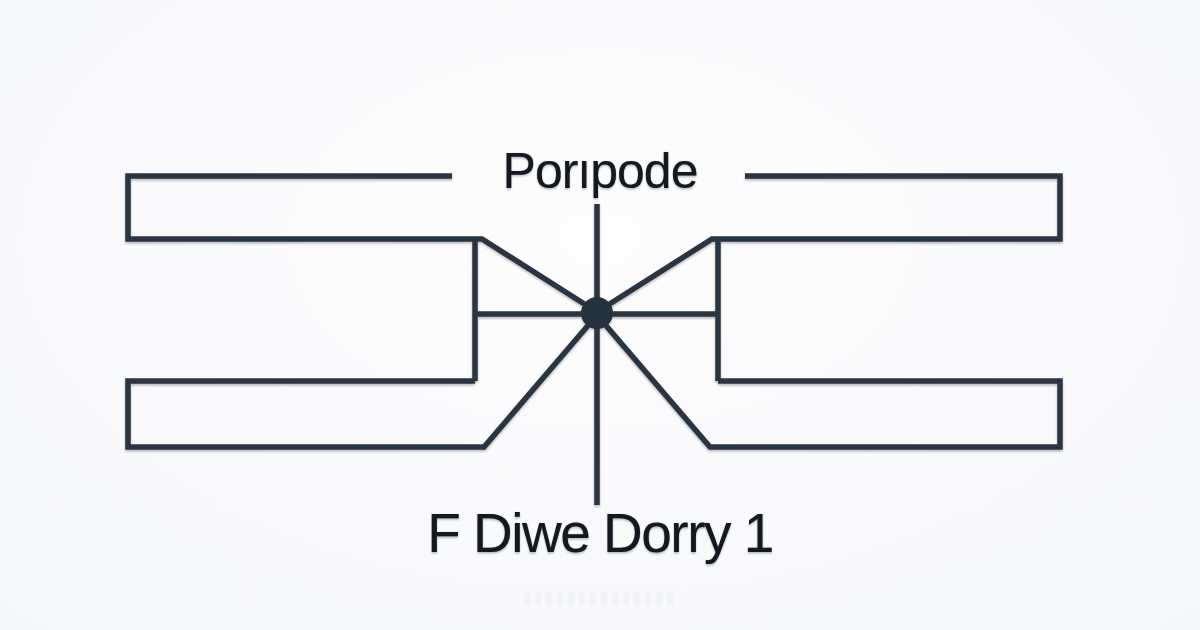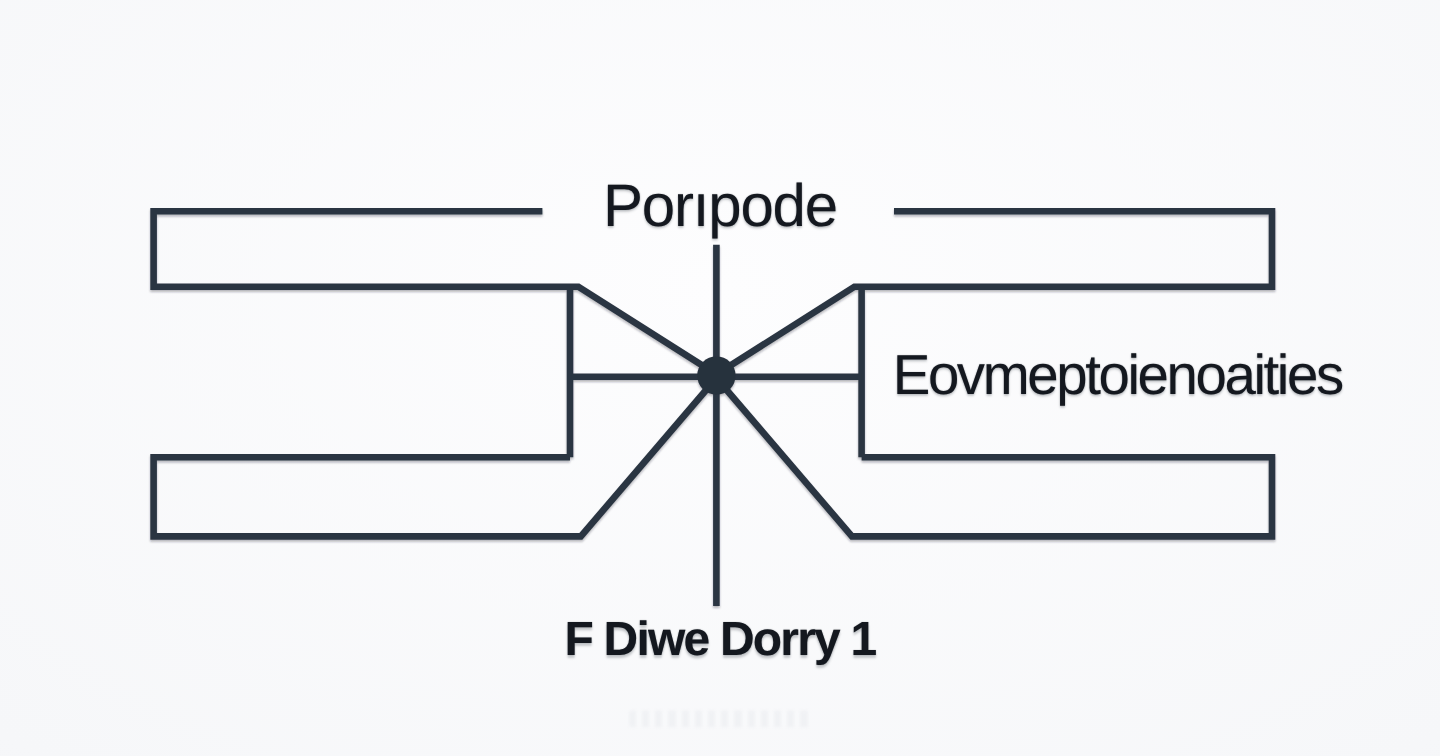--- a/index.html
+++ b/index.html
@@ -68,23 +68,22 @@
     line-height: 60px;
     font-size: 47px;
     letter-spacing: -2px;
   }
   .label-bottom {
     left: 0;
     right: 0;
     top: 508px;
     height: 50px;
     line-height: 50px;
-    font-size: 40px;
+    font-size: 55px;
     letter-spacing: -1.5px;
-    font-weight: bold;
   }
   .watermark {
     position: absolute;
     left: 524px;
     top: 592px;
     width: 152px;
     height: 14px;
     border-radius: 3px;
     background:
       repeating-linear-gradient(90deg,
@@ -127,19 +126,18 @@
 
       <path d="M597,313 V505"></path>
 
       <circle cx="597" cy="313" r="16"></circle>
     </g>
   </svg>
 
   <div class="label label-top">Porıpode</div>
 
 
-  <div class="label label-right">Eovmeptoienoaities</div>
 
   <div class="label label-bottom">F Diwe Dorry 1</div>
 
   <div class="watermark"></div>
 
 </div>
 
 </body></html>

